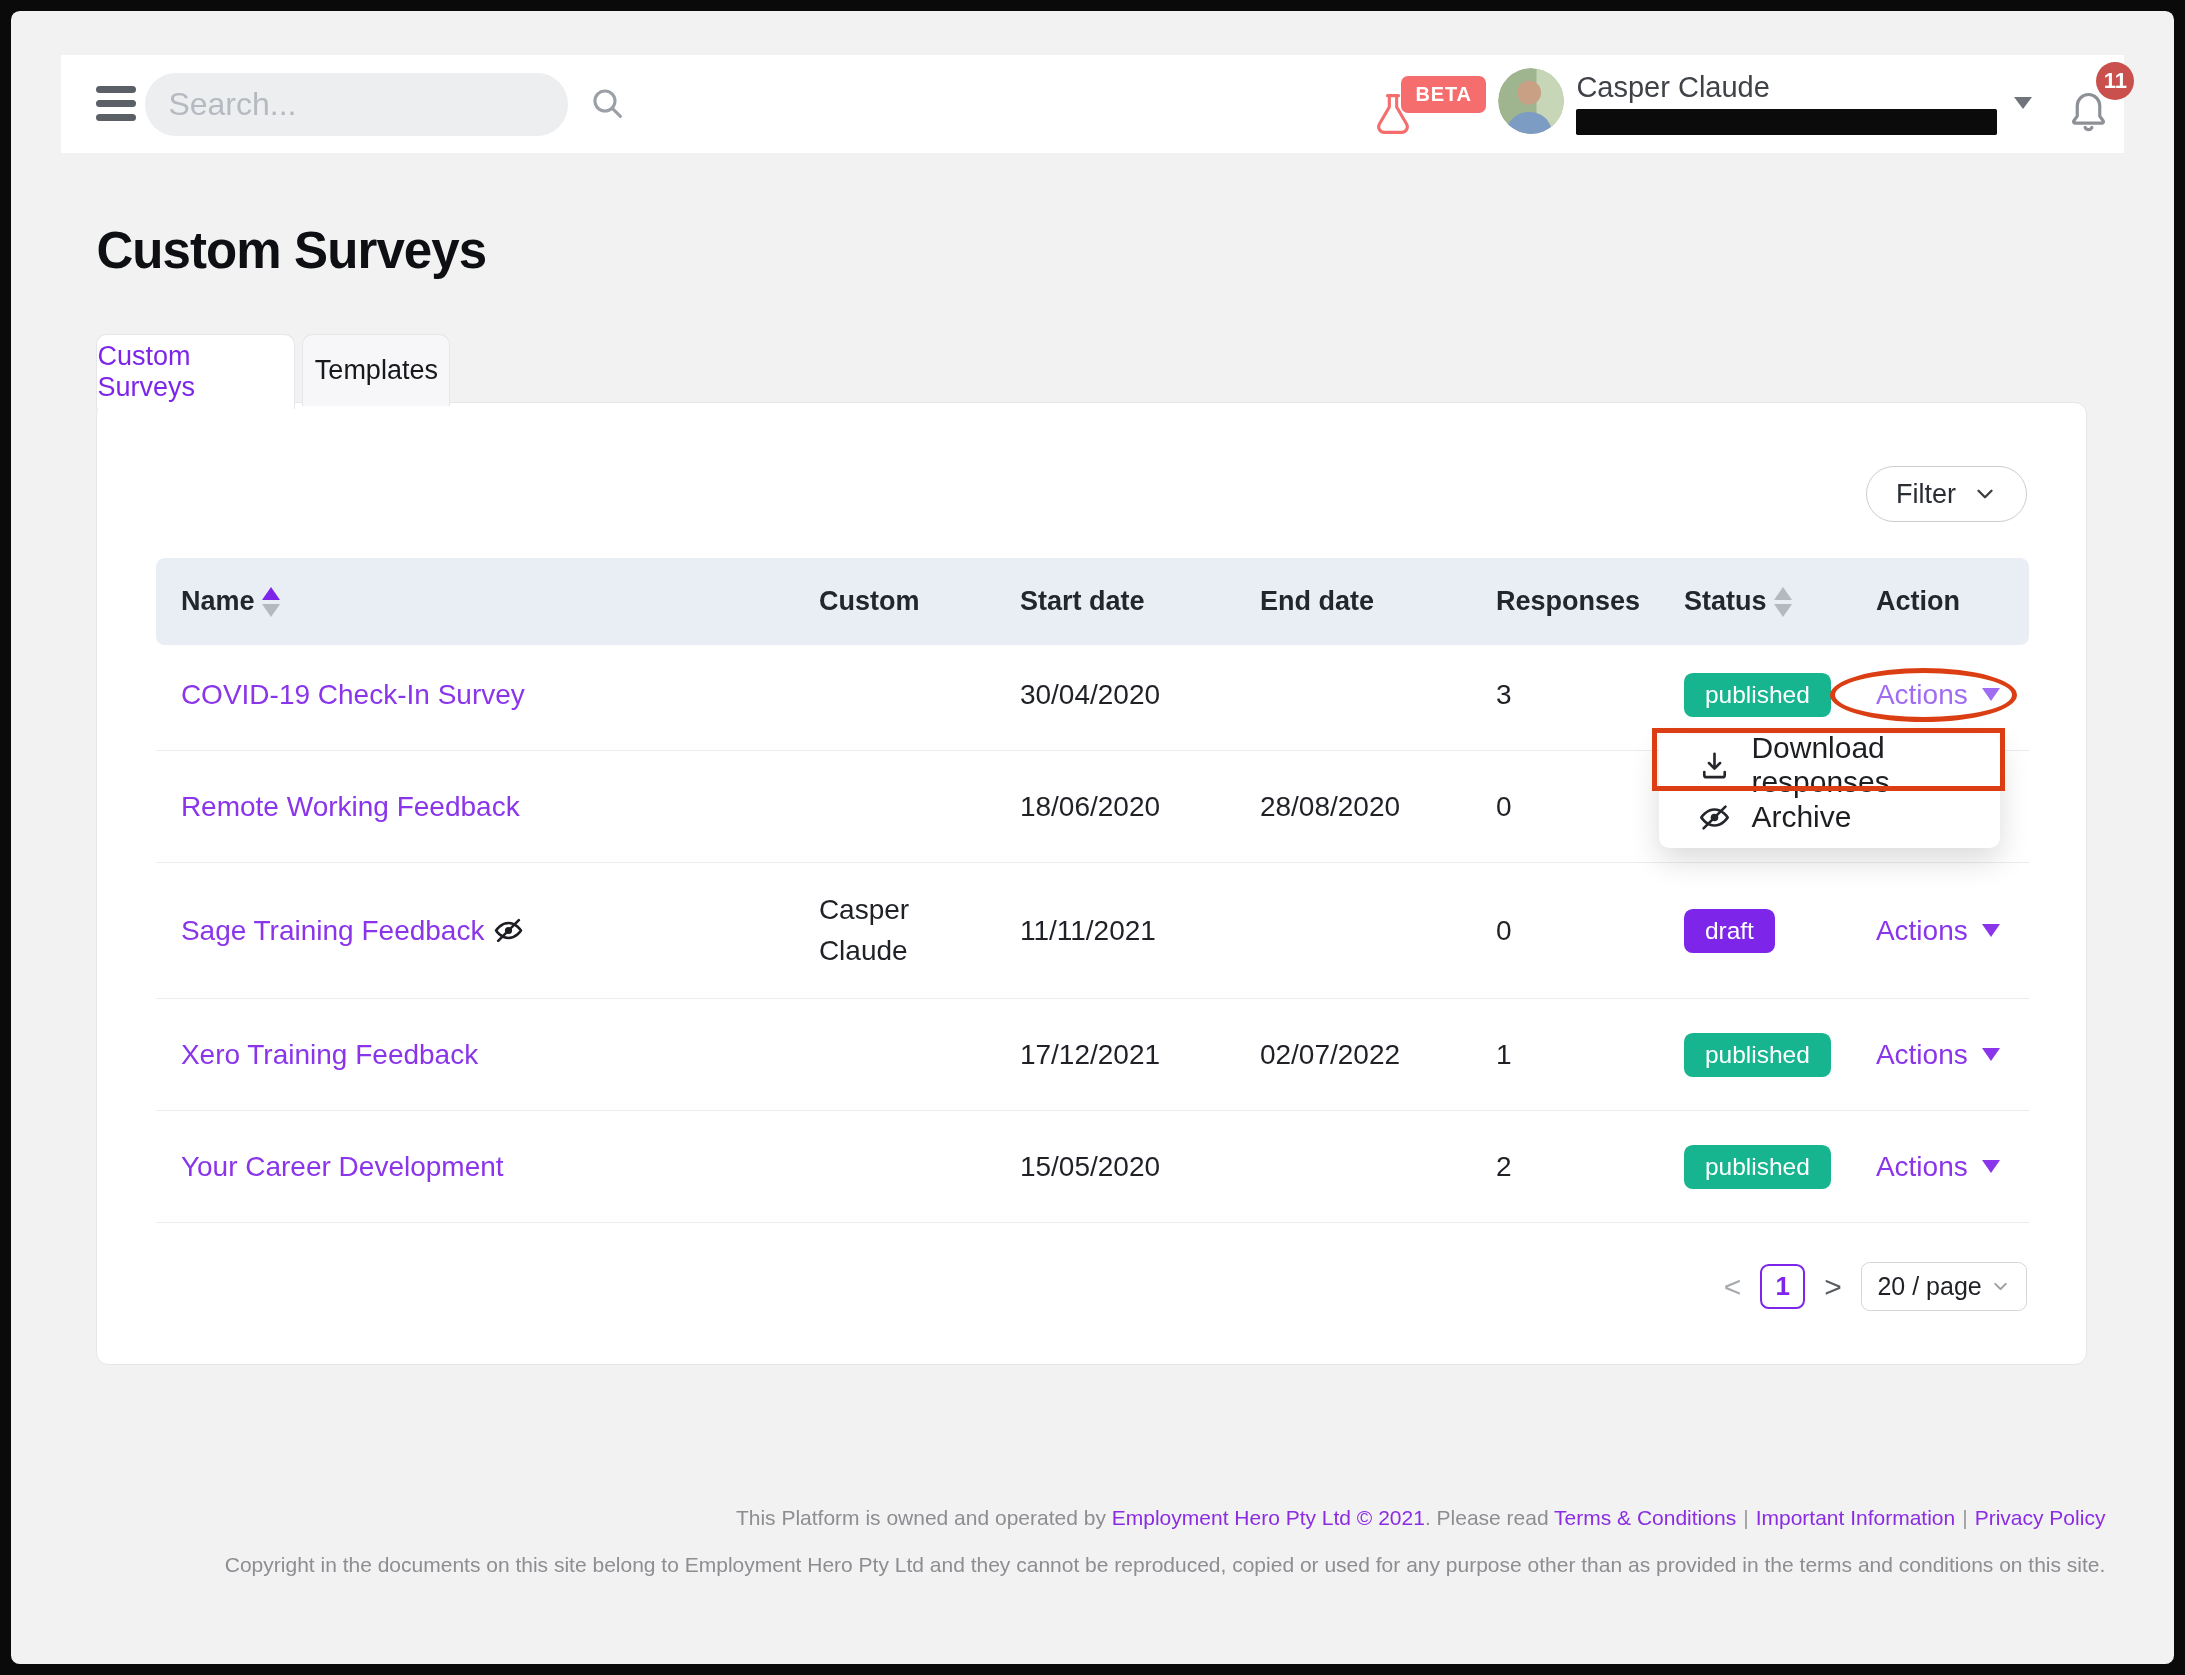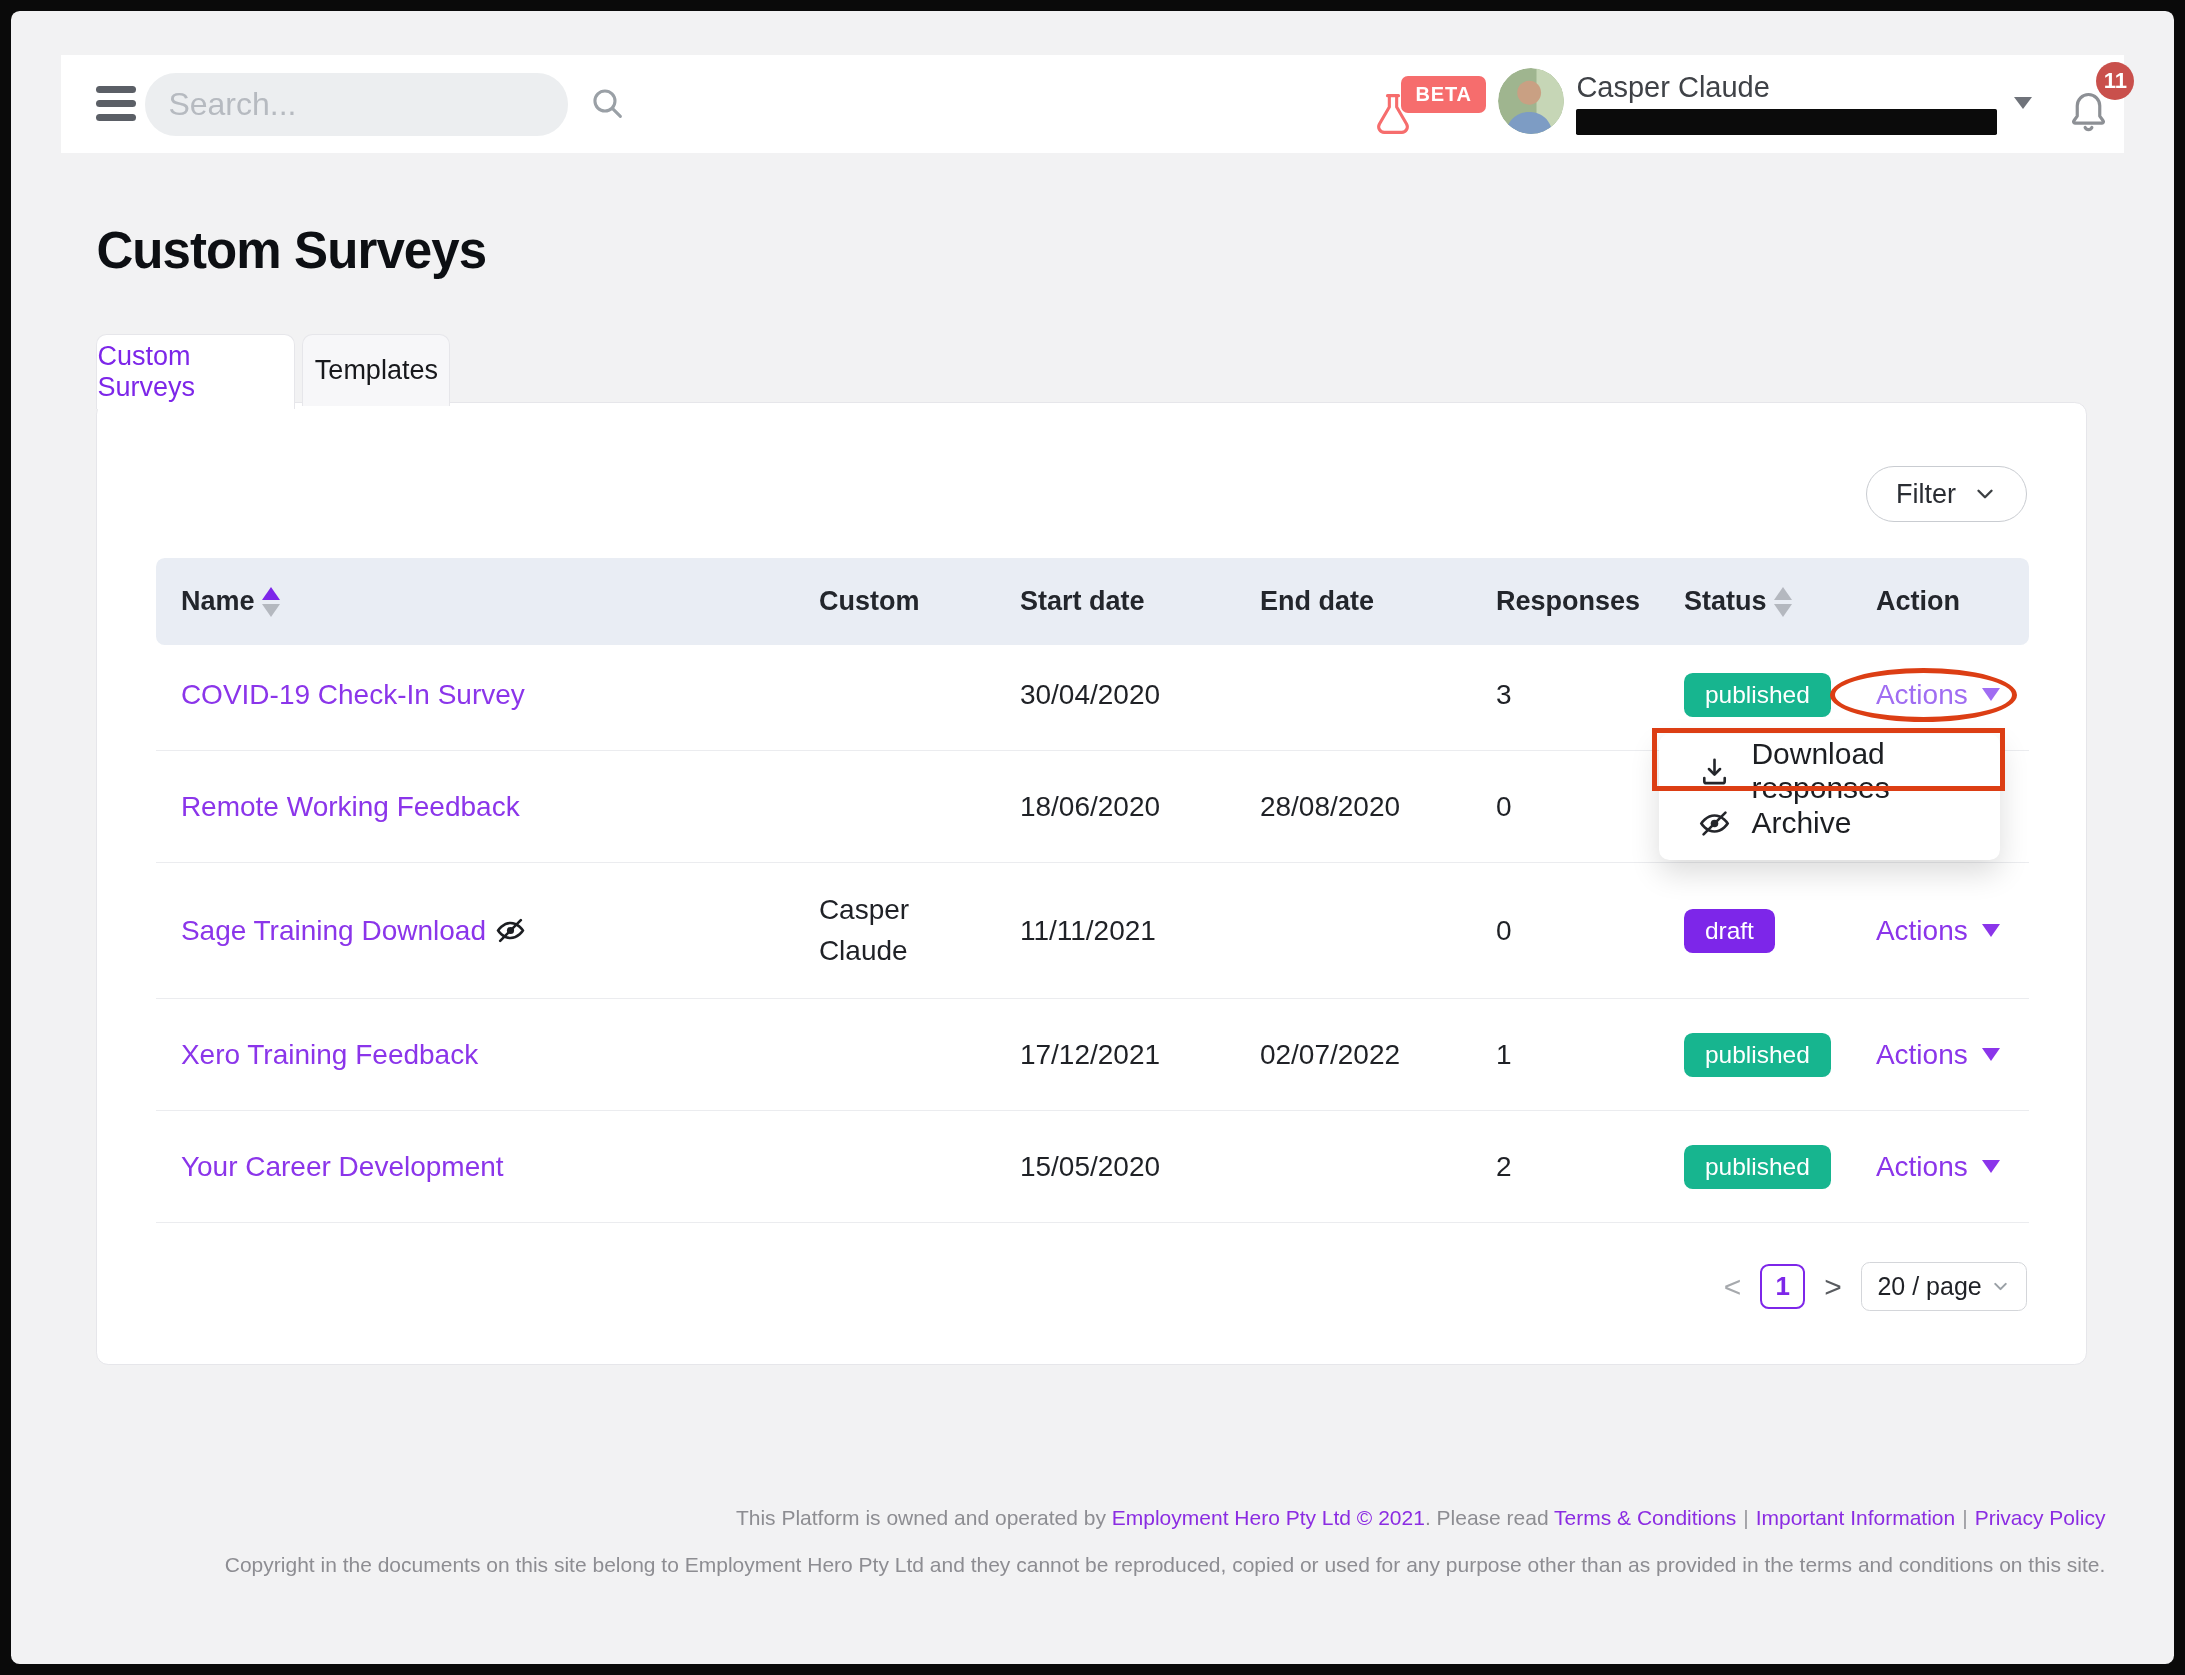--- a/index.html
+++ b/index.html
@@ -57,21 +57,21 @@
   .author-cell { line-height:1.45; padding-right:26px; }
   .badge { display:inline-block; padding:7.9px 21px; border-radius:8.7px; color:#fff; font-size:24.5px; }
   .badge.teal { background:var(--published-teal,#17b58f); }
   .badge.purple { background:var(--draft-purple,#7d26e9); }
   .actions-link { display:inline-flex; align-items:center; gap:14px; color:var(--link-purple,#8b35ea); font-size:28px; cursor:pointer; }
   .actions-link.light { color:#a06df2; }
   .caret-dn { width:0; height:0; border-left:9.6px solid transparent; border-right:9.6px solid transparent; border-top:13px solid currentColor; }
 
   .annotation-ellipse { position:absolute; left:-21px; top:50%; transform:translateY(-50%); width:187px; height:54px; border:5.2px solid var(--annotation-red,#dc3e14); border-radius:50%; z-index:21; pointer-events:none; }
 
-  .dropdown { position:absolute; left:1562px; top:331px; width:341px; background:#fff; border-radius:10.5px; box-shadow:0 12.2px 30px rgba(0,0,0,.14); z-index:20; padding:11px 0; }
+  .dropdown { position:absolute; left:1562px; top:331px; width:341px; background:#fff; border-radius:10.5px; box-shadow:0 12.2px 30px rgba(0,0,0,.14); z-index:20; padding:5px 0; }
   .dd-item { height:52px; display:flex; align-items:center; gap:19px; padding:0 0 0 38px; font-size:30px; color:#1c1e22; cursor:pointer; }
   .annotation-box { position:absolute; left:1555px; top:325px; width:353px; height:63px; border:5.2px solid var(--annotation-red,#dc3e14); z-index:21; pointer-events:none; }
 
   .pagination { position:absolute; left:59px; right:59px; top:859px; height:49px; display:flex; justify-content:flex-end; align-items:center; gap:19px; }
   .pg-prev { color:#a6a9ad; font-size:30px; cursor:pointer; }
   .pg-next { color:#595c60; font-size:30px; cursor:pointer; }
   .pg-current { width:45px; height:45px; border:2.6px solid var(--brand-purple,#7d26e9); border-radius:8.7px; color:var(--brand-purple,#7d26e9); font-weight:bold; font-size:26px; display:flex; align-items:center; justify-content:center; cursor:pointer; }
   .pg-size { height:49px; min-width:150px; border:1.7px solid #d4d6da; border-radius:8.7px; background:#fff; display:flex; align-items:center; justify-content:center; gap:8px; font-size:25px; color:#1f2126; cursor:pointer; padding:0 15.7px; }
 
   .footer { position:absolute; right:69px; top:1495px; width:1922px; text-align:right; font-size:21px; color:#8d8d92; }
@@ -236,21 +236,21 @@
           </div>
         <div class="td">
             <span>0</span>
           </div>
         <div class="td"></div>
         <div class="td"></div>
       </div>
 
       <div class="trow tall">
         <div class="td">
-          <a class="survey-link">Sage Training Download</a>
+          <a class="survey-link">Sage Training Feedback</a>
           <span style="color:#1c1e22;display:inline-flex;">
             <svg viewBox="0 0 24 24" width="33" height="33" fill="none" stroke="currentColor" stroke-width="1.9" stroke-linecap="round">
                 <path d="M3 12s3.3-5.5 9-5.5S21 12 21 12s-3.3 5.5-9 5.5S3 12 3 12z"></path>
                 <circle cx="12" cy="12" r="2.6" fill="currentColor" stroke="none"></circle>
                 <path d="M4.5 19.5 19.5 4.5"></path>
               </svg>
           </span>
         </div>
         <div class="td author-cell">
             <span>Casper Claude</span>

